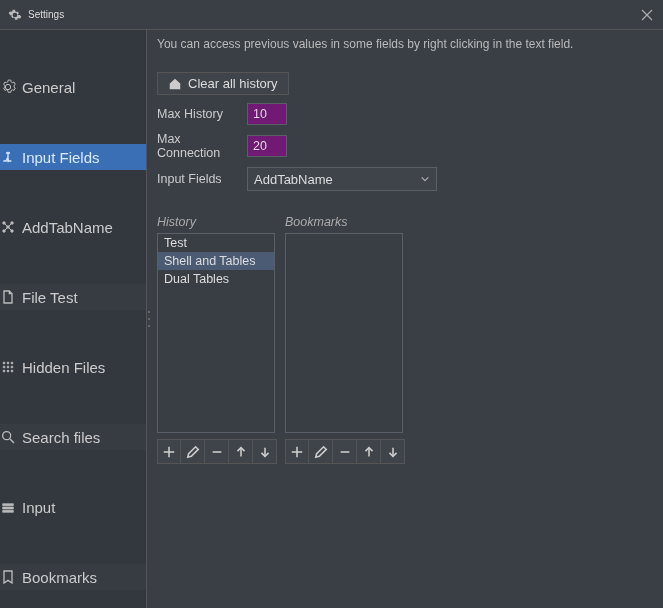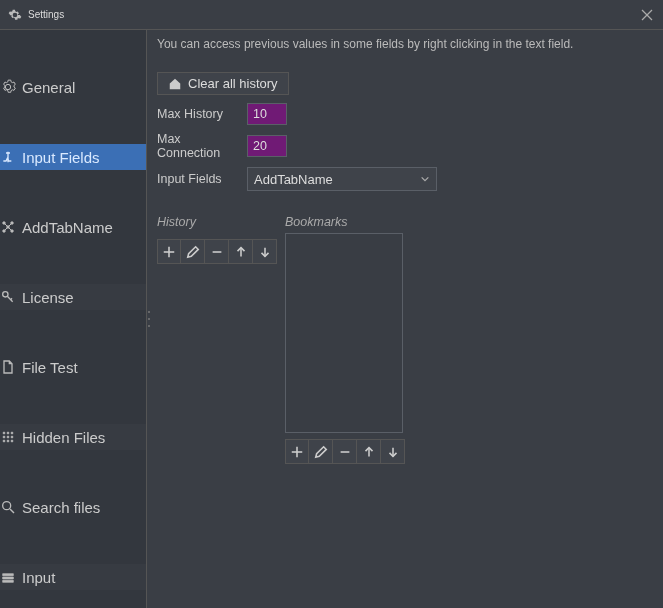--- a/index.html
+++ b/index.html
@@ -73,27 +73,20 @@
           <circle cx="18" cy="6" r="2"></circle>
           <circle cx="6" cy="18" r="2"></circle>
           <circle cx="18" cy="18" r="2"></circle>
           <circle cx="12" cy="12" r="2"></circle>
           <path d="M6 6l6 6 6-6M6 18l6-6 6 6" fill="none" stroke-width="1.5"></path>
         </svg>
       <span>AddTabName</span>
     </div>
     <div class="sidebar-item">
       <svg class="sicon" viewBox="0 0 24 24">
-          <circle cx="8" cy="8" r="4" fill="none" stroke-width="2"></circle>
-          <path d="M11 11l8 8m-3-3l2-2" fill="none" stroke-width="2"></path>
-        </svg>
-      <span>License</span>
-    </div>
-    <div class="sidebar-item">
-      <svg class="sicon" viewBox="0 0 24 24">
           <path d="M6 3h8l4 4v14H6z" fill="none" stroke-width="2"></path>
           <path d="M14 3v4h4" fill="none" stroke-width="2"></path>
         </svg>
       <span>File Test</span>
     </div>
     <div class="sidebar-item">
       <svg class="sicon" viewBox="0 0 24 24">
           <circle cx="6" cy="6" r="1.5"></circle>
           <circle cx="12" cy="6" r="1.5"></circle>
           <circle cx="18" cy="6" r="1.5"></circle>
@@ -156,20 +149,25 @@
         <span>AddTabName</span>
         <svg viewBox="0 0 12 12">
             <polyline points="2,4 6,8 10,4"></polyline>
           </svg>
       </div>
     </div>
 
     <div class="lists">
       <div class="list-block">
         <div class="list-label">History</div>
+        <div class="list-box">
+          <div class="list-item">Test</div>
+          <div class="list-item sel">Shell and Tables</div>
+          <div class="list-item">Dual Tables</div>
+        </div>
         <div class="list-toolbar">
           <div class="tbtn">
               <svg viewBox="0 0 16 16">
                 <line x1="8" y1="2" x2="8" y2="14"></line>
                 <line x1="2" y1="8" x2="14" y2="8"></line>
               </svg>
             </div>
           <div class="tbtn">
               <svg viewBox="0 0 16 16">
                 <path d="M2 14l1-4 8-8 3 3-8 8z" fill="none"></path>

